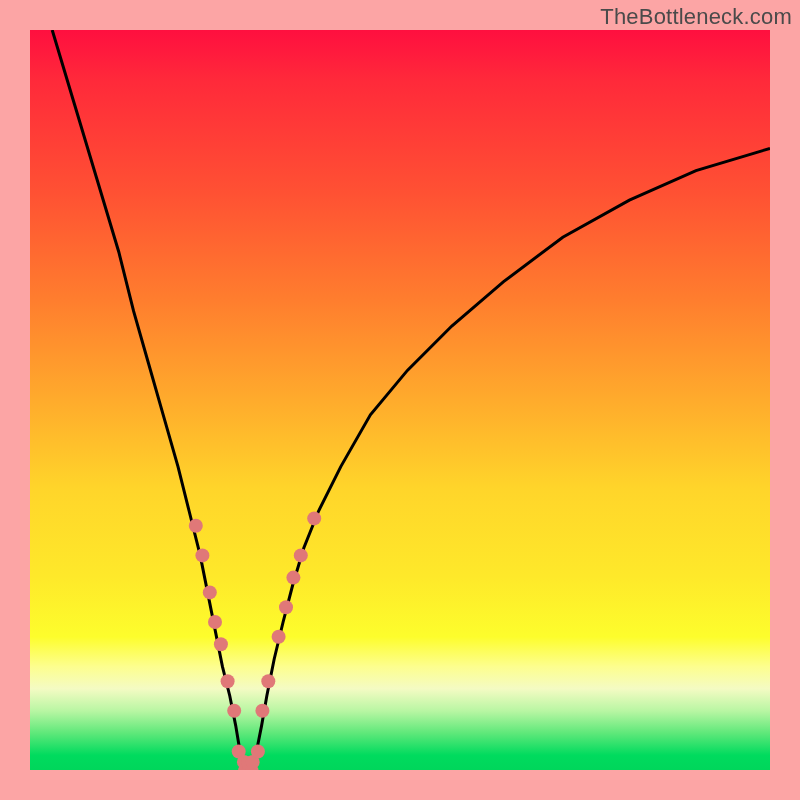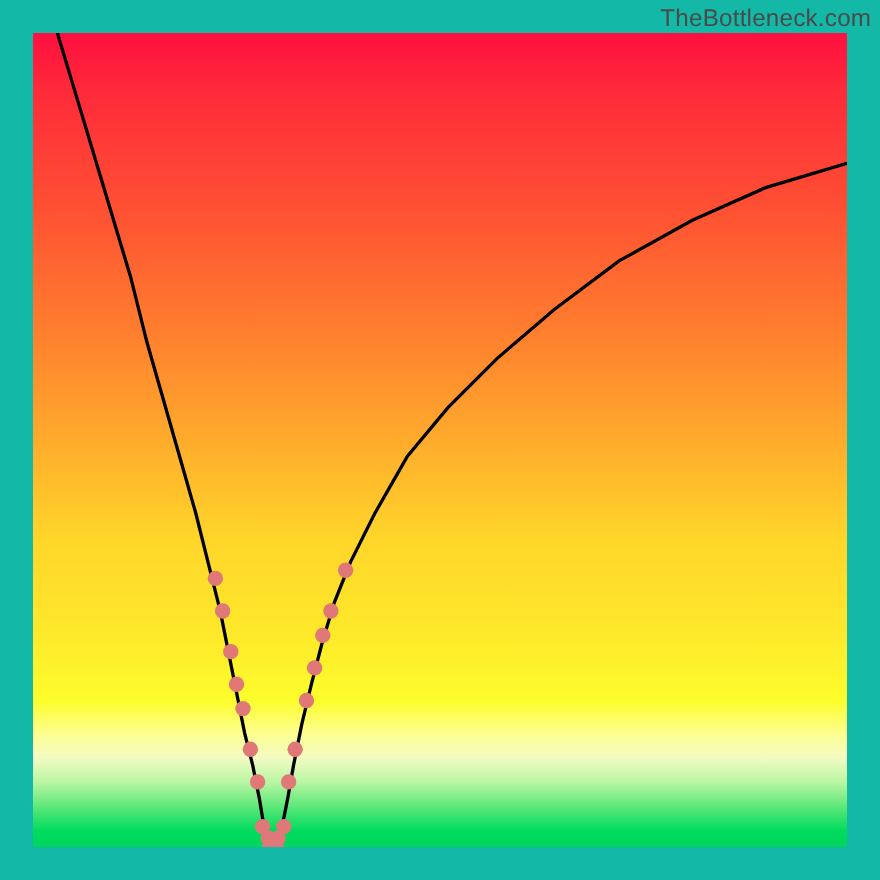--- a/index.html
+++ b/index.html
@@ -10,21 +10,21 @@
     overflow: hidden;
     background: #000;
     font-family: Arial, Helvetica, sans-serif;
   }
   .frame {
     position: absolute;
     top: 0;
     left: 0;
     width: 800px;
     height: 800px;
-    background: #14b8a6;
+    background: #fca5a5;
   }
   .plot {
     position: absolute;
     top: 30px;
     left: 30px;
     width: 740px;
     height: 740px;
     overflow: hidden;
   }
   .gradient-bg {

